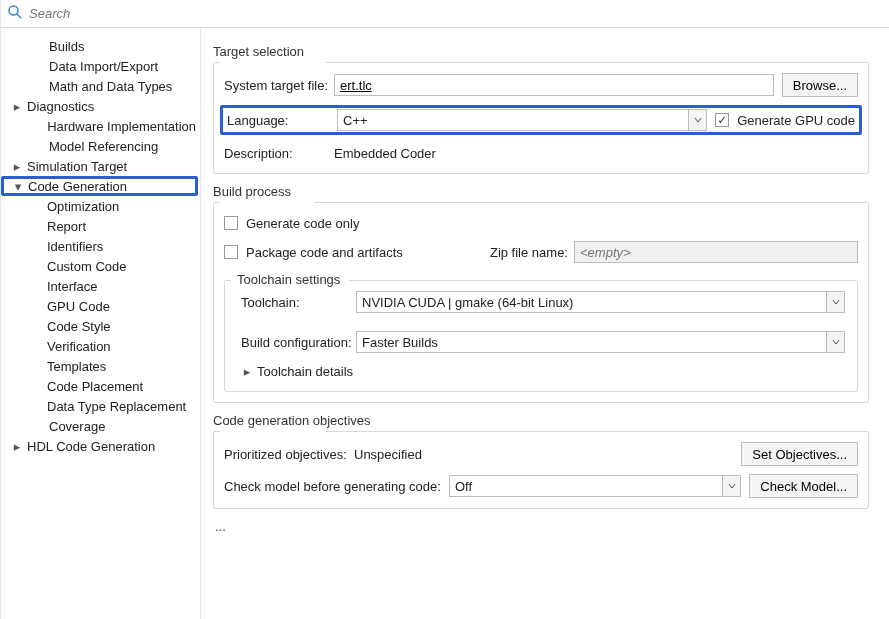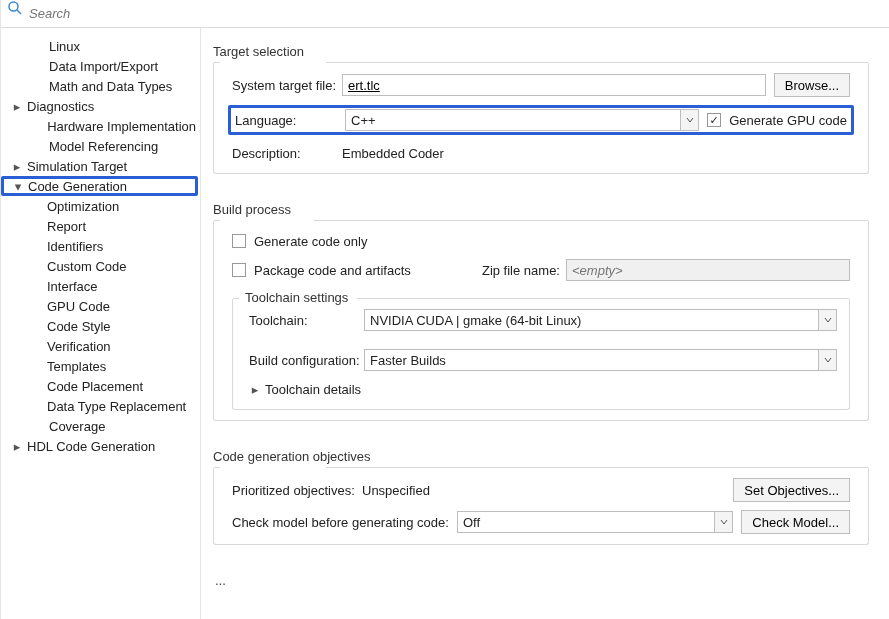--- a/index.html
+++ b/index.html
@@ -1,33 +1,33 @@
 <!DOCTYPE html>
 <html><head>
 <meta charset="utf-8">
 <style>
   * { box-sizing: border-box; }
   body { margin:0; font-family: Helvetica, Arial, sans-serif; font-size:13px; color:#222; background:#fff; }
   .root { display:flex; flex-direction:column; width:889px; height:619px; border-left:1px solid #e5e5e5; }
-  .search-bar { display:flex; height:28px; border-bottom:1px solid #dcdcdc; padding:0 6px; }
+  .search-bar { display:flex; align-items:center; height:28px; border-bottom:1px solid #dcdcdc; padding:0 6px; }
   .search-icon svg { width:16px; height:16px; }
   .search-input { flex:1; border:none; outline:none; font-style:italic; color:#777; font-size:13px; padding-left:6px; }
   .content { flex:1; display:flex; overflow:hidden; }
   .sidebar { width:200px; border-right:1px solid #e5e5e5; padding:8px 4px 8px 2px; overflow:auto; }
   .tree-item { display:flex; align-items:center; height:20px; padding-left:6px; cursor:pointer; white-space:nowrap; }
   .tree-item.level1 { padding-left:8px; }
   .tree-item.level2 { padding-left:30px; }
   .tree-item.level3 { padding-left:40px; }
   .tree-arrow { width:12px; display:inline-flex; justify-content:center; color:#555; }
   .tree-spacer { width:12px; display:inline-block; }
   .tree-label { padding-left:4px; }
   .hl { border:3px solid #2a5ed4; border-radius:2px; margin:0 -2px; }
   .main { flex:1; padding:8px 20px 8px 12px; overflow:auto; }
   .section-title { font-size:13px; margin:8px 0 4px; color:#333; }
-  .group { border:1px solid #d8d8d8; border-top:none; border-radius:0 0 3px 3px; padding:10px 18px; margin-bottom:28px; position:relative; }
+  .group { border:1px solid #d8d8d8; border-top:none; border-radius:0 0 3px 3px; padding:10px 10px; margin-bottom:10px; position:relative; }
   .group::before { content:""; position:absolute; left:0; top:-1px; width:6px; border-top:1px solid #d8d8d8; }
   .group::after { content:""; position:absolute; right:0; top:-1px; width:calc(100% - 112px); border-top:1px solid #d8d8d8; }
   .group.wide::after { width:calc(100% - 100px); }
   .row { display:flex; align-items:center; margin-bottom:8px; min-height:20px; }
   .row:last-child { margin-bottom:0; }
   .lbl { width:110px; flex-shrink:0; }
   .lbl.w2 { width:130px; }
   .txt-input { border:1px solid #bdbdbd; padding:3px 5px; font-size:13px; height:22px; background:#fff; }
   .select { display:flex; align-items:center; border:1px solid #bdbdbd; background:#fff; height:22px; }
   .select .sel-text { flex:1; padding:0 5px; }
@@ -54,21 +54,21 @@
           <line x1="10" y1="10" x2="14" y2="14" stroke="#3a87d6" stroke-width="1.5"></line>
         </svg>
     </span>
     <input class="search-input" placeholder="Search" style="">
   </div>
 
   <div class="content">
     <div class="sidebar" id="sidebar">
         <div class="tree-item level2">
           <span class="tree-spacer"></span>
-          <span class="tree-label">Linux</span>
+          <span class="tree-label">Builds</span>
         </div>
         <div class="tree-item level2">
           <span class="tree-spacer"></span>
           <span class="tree-label">Data Import/Export</span>
         </div>
         <div class="tree-item level2">
           <span class="tree-spacer"></span>
           <span class="tree-label">Math and Data Types</span>
         </div>
         <div class="tree-item level1">

